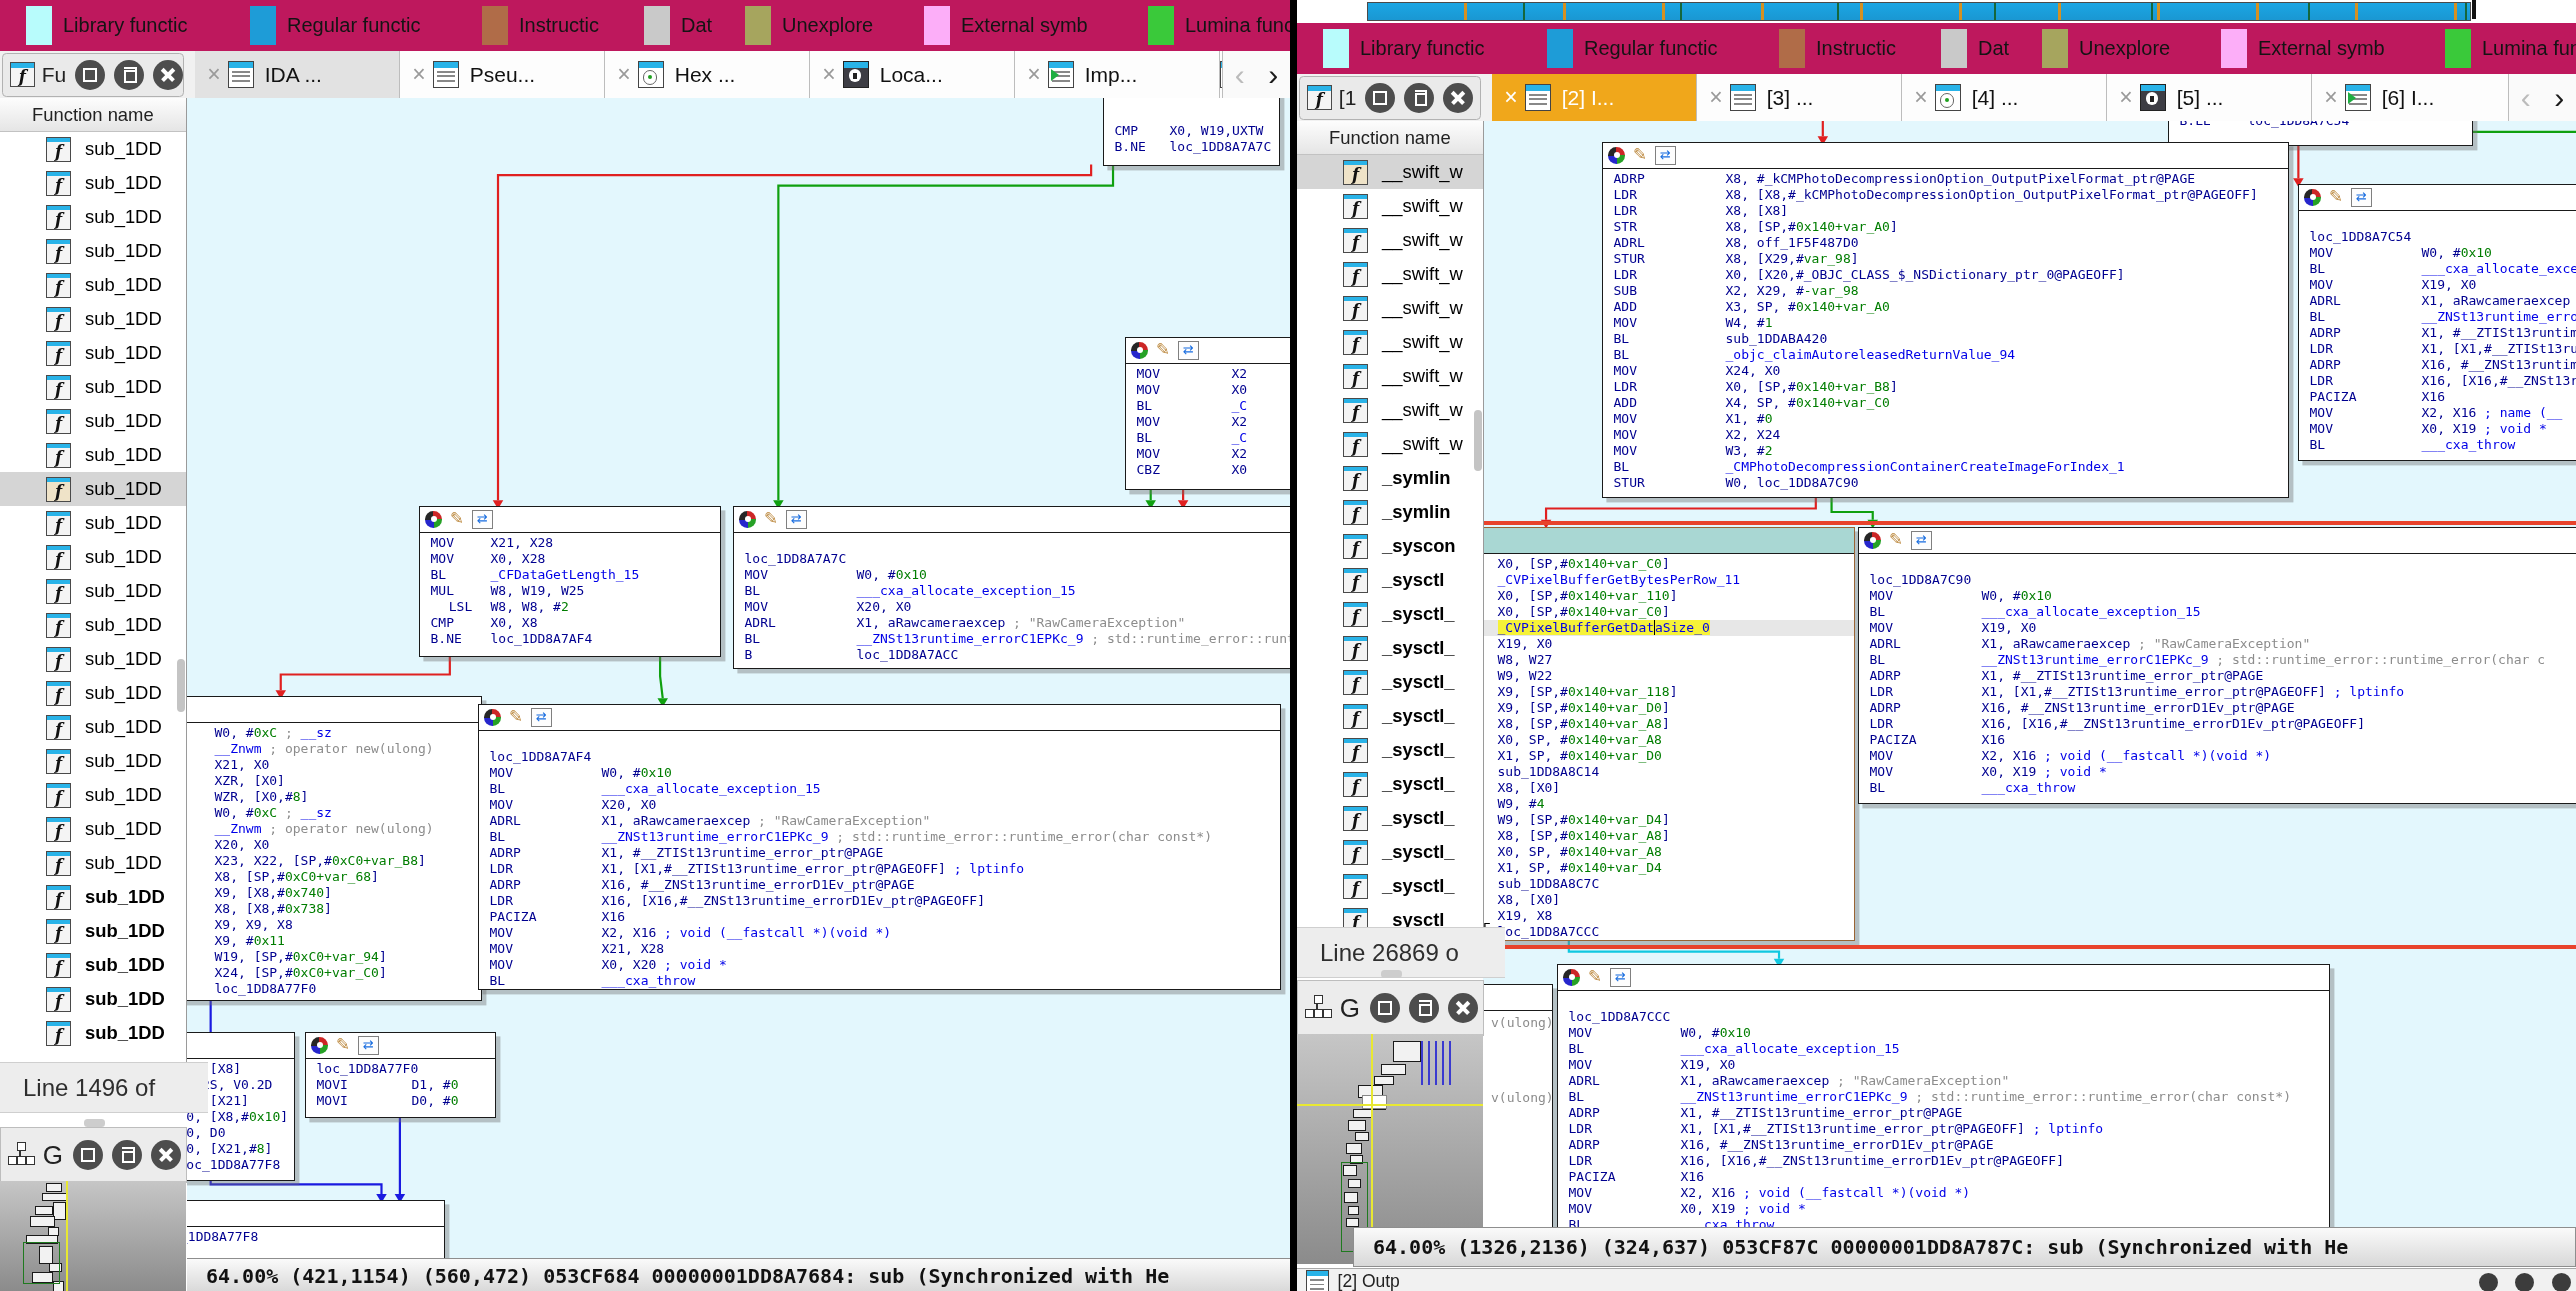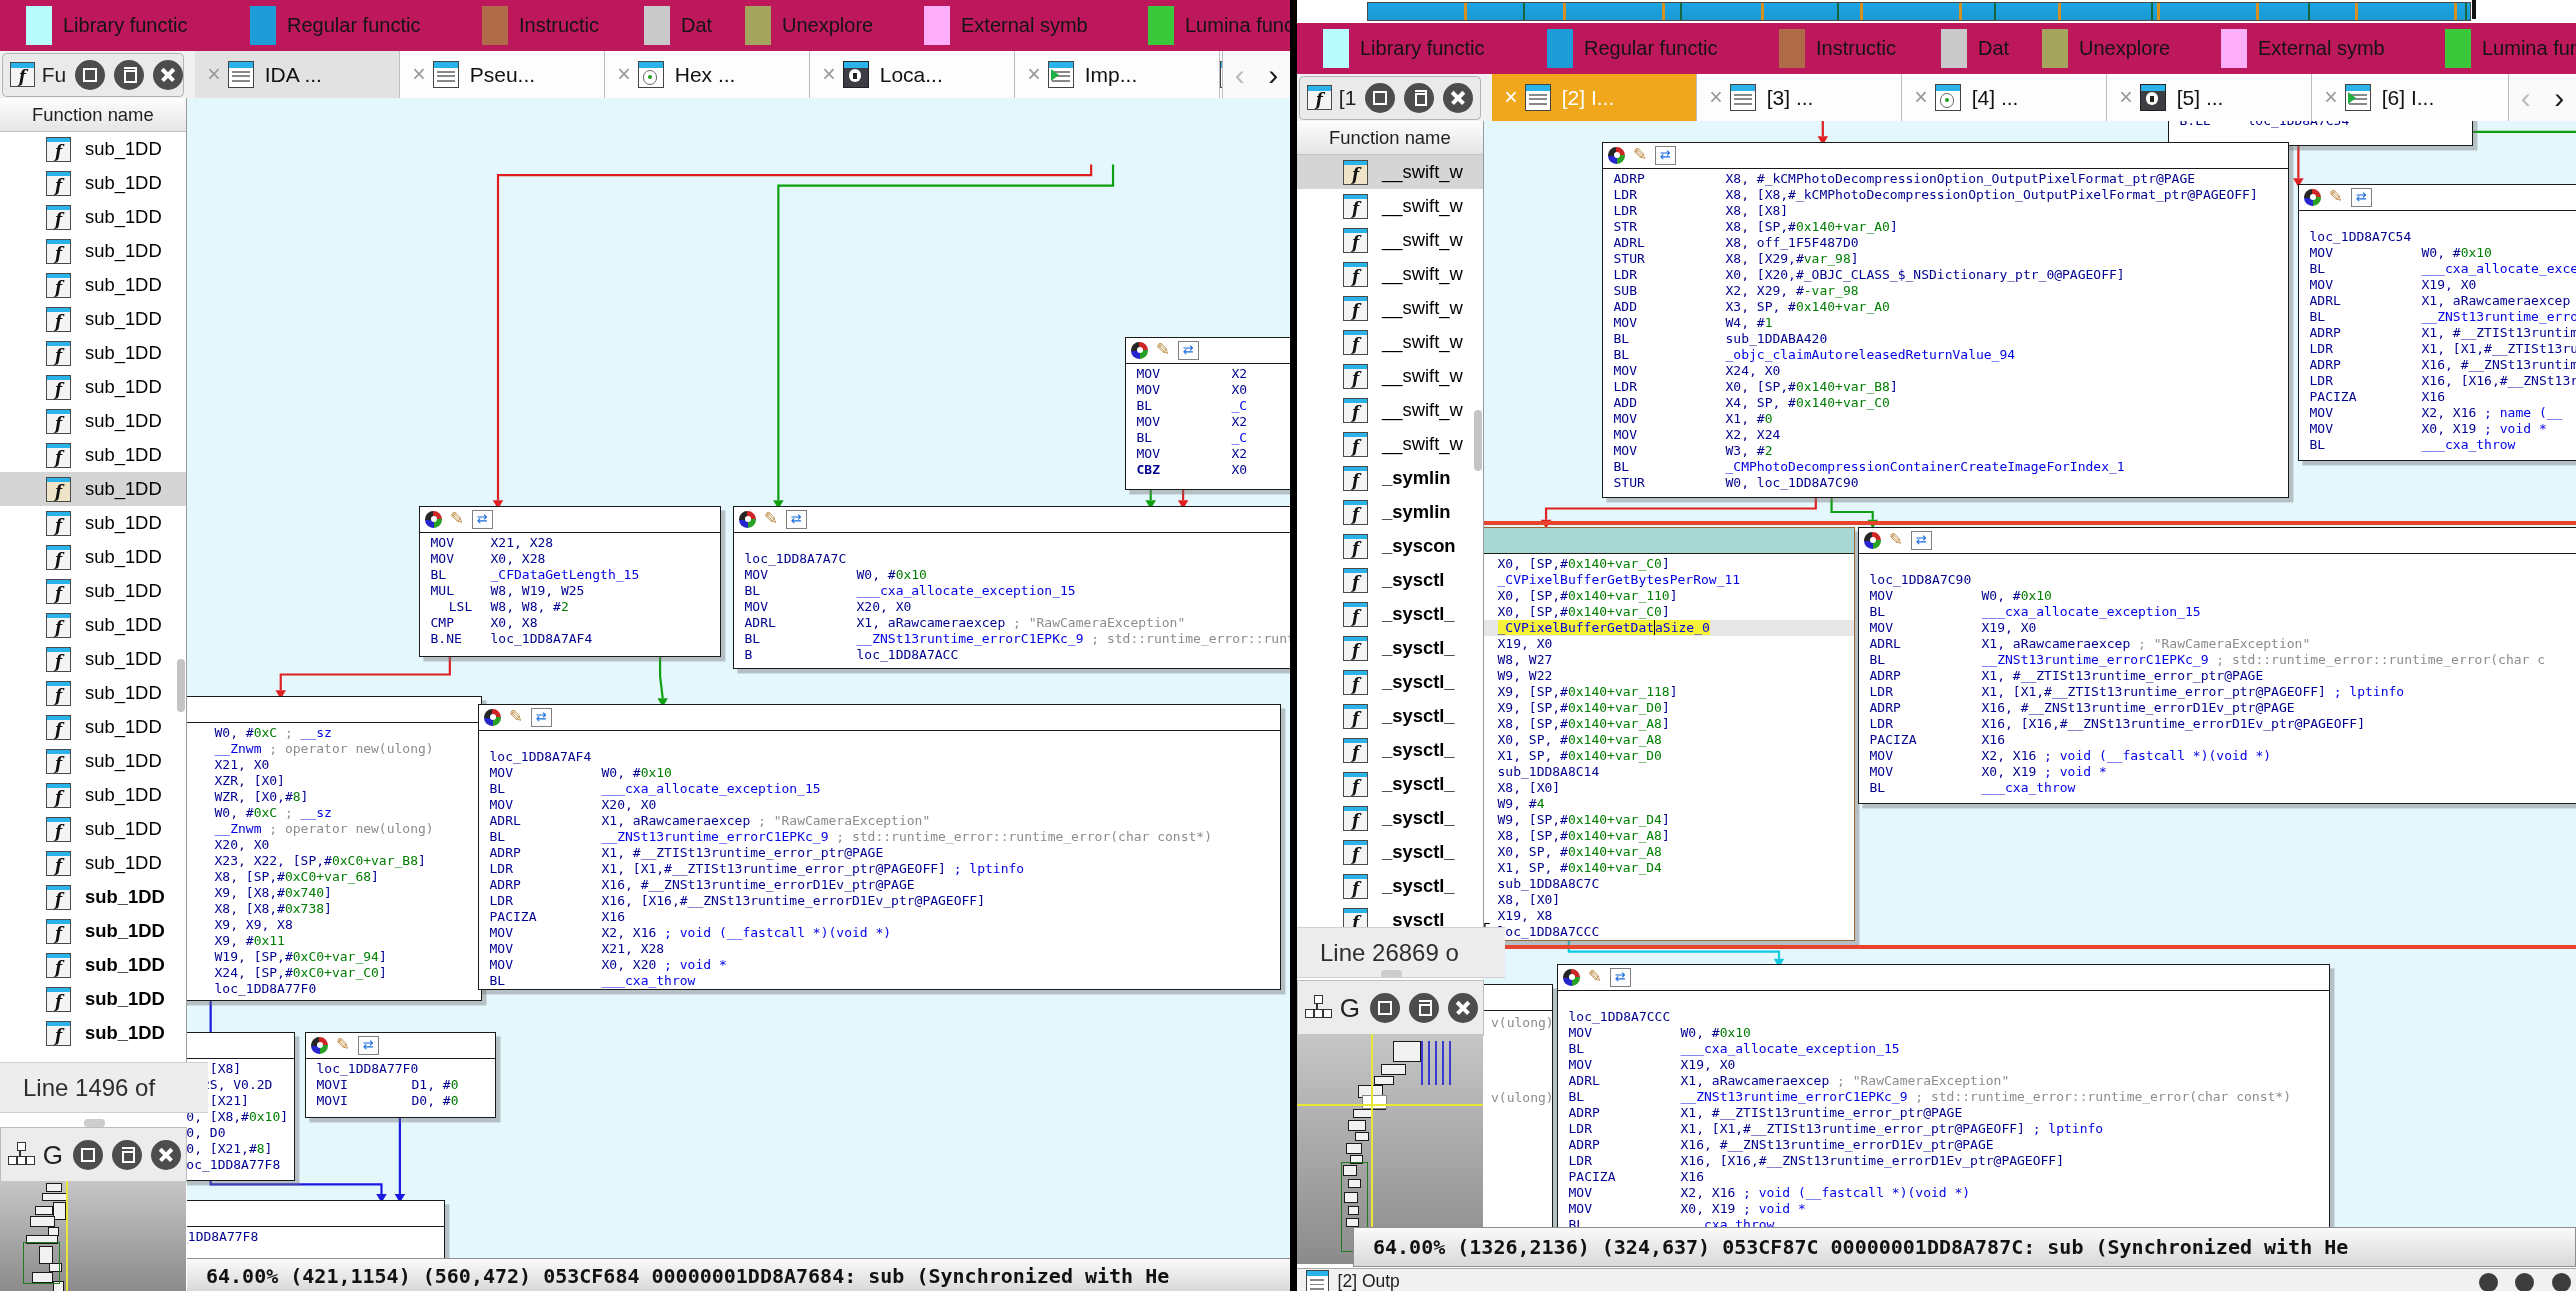--- a/index.html
+++ b/index.html
@@ -262,34 +262,40 @@
         <polygon points="537,685 549,685 543,695" fill="#0fa00f"></polygon>
         <polyline points="1137,445 1137,459" fill="none" stroke="#e02020" stroke-width="2.5"></polyline>
         <polygon points="1131,459 1143,459 1137,469" fill="#e02020"></polygon>
         <polyline points="1100,445 1100,459" fill="none" stroke="#0fa00f" stroke-width="2.5"></polyline>
         <polygon points="1094,459 1106,459 1100,469" fill="#0fa00f"></polygon>
         <polyline points="27,1029 27,1240 222,1240 222,1251" fill="none" stroke="#1a1ae0" stroke-width="2.5"></polyline>
         <polygon points="216,1251 228,1251 222,1261" fill="#1a1ae0"></polygon>
         <polyline points="243,1162 243,1251" fill="none" stroke="#1a1ae0" stroke-width="2.5"></polyline>
         <polygon points="237,1251 249,1251 243,1261" fill="#1a1ae0"></polygon>
       </svg>
+      <div class="blk" style="left: 916px; top: -37px; width: 175px; height: 103px;">
+        <div class="bbody" style="padding-top: 61px;">
+          <div class="ln"><span class="m" style="width: 55px;">CMP</span><span class="seg d">X0, W19,UXTW</span></div>
+          <div class="ln"><span class="m" style="width: 55px;">B.NE</span><span class="seg d">loc_1DD8A7A7C</span></div>
+        </div>
+      </div>
       <div class="blk" style="left: 938px; top: 239px; width: 352px; height: 151px;">
         <div class="bhdr">
           <span class="i-wheel"></span>
           <span class="i-pencil">✎</span>
           <span class="i-shuf">⇄</span>
         </div>
         <div class="bbody">
           <div class="ln"><span class="m" style="width: 95px;">MOV</span><span class="seg d">X2</span></div>
           <div class="ln"><span class="m" style="width: 95px;">MOV</span><span class="seg d">X0</span></div>
           <div class="ln"><span class="m" style="width: 95px;">BL</span><span class="seg b">_C</span></div>
           <div class="ln"><span class="m" style="width: 95px;">MOV</span><span class="seg d">X2</span></div>
           <div class="ln"><span class="m" style="width: 95px;">BL</span><span class="seg b">_C</span></div>
           <div class="ln"><span class="m" style="width: 95px;">MOV</span><span class="seg d">X2</span></div>
-          <div class="ln"><span class="m" style="width: 95px; font-weight: bold;">CBZ</span><span class="seg d">X0</span></div>
+          <div class="ln"><span class="m" style="width: 95px;">CBZ</span><span class="seg d">X0</span></div>
         </div>
       </div>
       <div class="blk" style="left: 232px; top: 408px; width: 300px; height: 149px;">
         <div class="bhdr">
           <span class="i-wheel"></span>
           <span class="i-pencil">✎</span>
           <span class="i-shuf">⇄</span>
         </div>
         <div class="bbody">
           <div class="ln"><span class="m" style="width: 60px;">MOV</span><span class="seg d">X21, X28</span></div>

